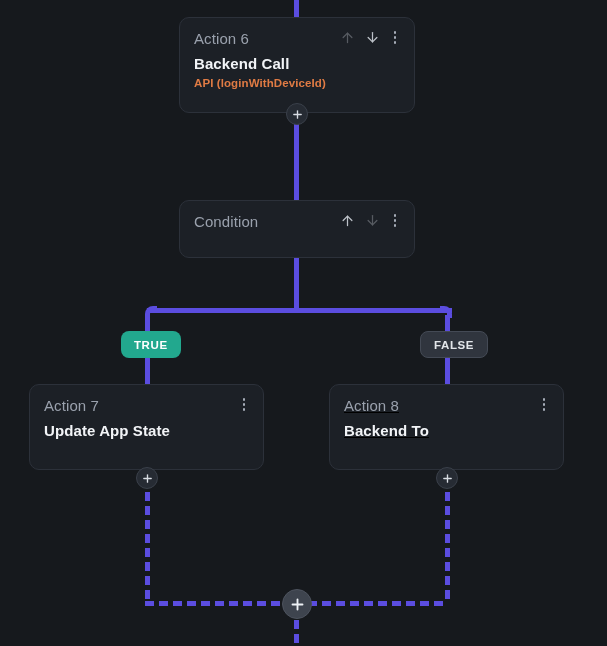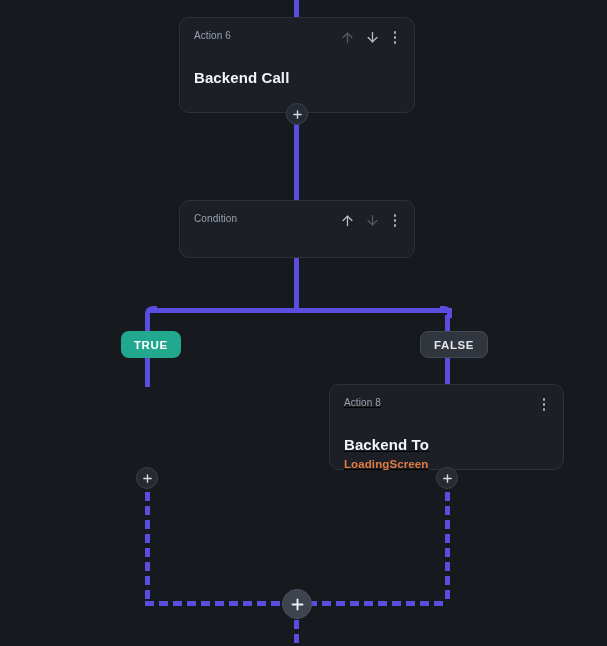--- a/index.html
+++ b/index.html
@@ -40,24 +40,24 @@
     position:absolute;
     background:#1c2026;
     border:1px solid #2c313a;
     border-radius:10px;
     padding:12px 14px 14px 14px;
   }
   .card-head {
     display:flex; align-items:flex-start; justify-content:space-between;
   }
   .card-kicker {
-    font-size:10px; color:#9aa1ad; letter-spacing:.1px;
+    font-size:15px; color:#9aa1ad; letter-spacing:.1px;
   }
   .card-title {
-    font-size:15px; font-weight:bold; color:#f2f4f7; margin-top:24px;
+    font-size:15px; font-weight:bold; color:#f2f4f7; margin-top:8px;
     letter-spacing:.1px;
   }
   .card-sub {
     font-size:11.5px; font-weight:bold; color:#e07b44; margin-top:5px;
     letter-spacing:.1px;
   }
   .card-tools { display:flex; align-items:center; gap:10px; }
   .tool { cursor:pointer; line-height:0; display:block; }
   .arrow-dim   { opacity:.33; }
   .arrow-bright{ opacity:.9; }
@@ -134,20 +134,21 @@
           </svg>
         </span>
         <span class="dots">
           <i></i>
             <i></i>
             <i></i>
         </span>
       </div>
     </div>
     <div class="card-title">Backend Call</div>
+    <div class="card-sub">API (loginWithDeviceId)</div>
   </div>
 
   <div class="card" style="left:179px; top:200px; width:236px; height:58px;">
     <div class="card-head">
       <div class="card-kicker">Condition</div>
       <div class="card-tools">
         <span class="tool arrow-bright">
           <svg width="15" height="15" viewBox="0 0 24 24" fill="none" stroke="#cfd4db" stroke-width="2" stroke-linecap="round" stroke-linejoin="round">
             <line x1="12" y1="20" x2="12" y2="5"></line>
               <polyline points="5,12 12,5 19,12"></polyline>
@@ -161,34 +162,46 @@
         </span>
         <span class="dots">
           <i></i>
             <i></i>
             <i></i>
         </span>
       </div>
     </div>
   </div>
 
+  <div class="card" style="left:29px; top:384px; width:235px; height:86px;">
+    <div class="card-head">
+      <div class="card-kicker">Action 7</div>
+      <div class="card-tools">
+        <span class="dots">
+          <i></i>
+            <i></i>
+            <i></i>
+        </span>
+      </div>
+    </div>
+    <div class="card-title">Update App State</div>
+  </div>
 
   <div class="card" style="left:329px; top:384px; width:235px; height:86px;text-decoration:underline;">
     <div class="card-head">
       <div class="card-kicker">Action 8</div>
       <div class="card-tools">
         <span class="dots">
           <i></i>
             <i></i>
             <i></i>
         </span>
       </div>
     </div>
     <div class="card-title">Backend To</div>
-    <div class="card-sub">LoadingScreen</div>
   </div>
 
   <div class="badge badge-false" style="left:420px; top:331px;">
     <span>FALSE</span>
   </div>
   <div class="badge badge-true" style="left:121px; top:331px;">
     <span>TRUE</span>
   </div>
 
   <div class="plus" style="left:286px; top:103px;">

